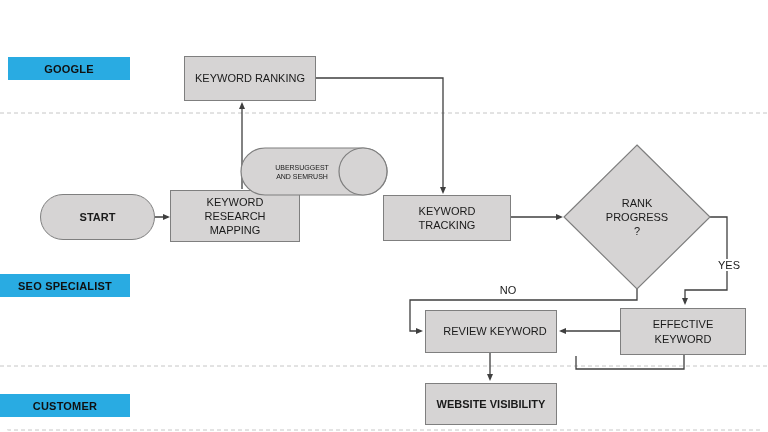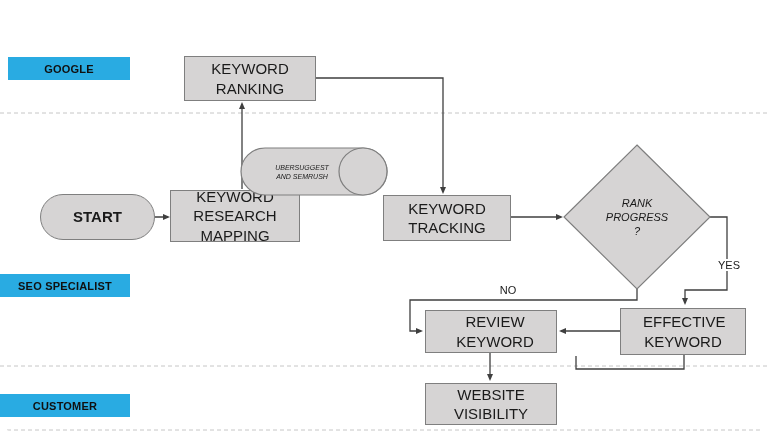--- a/index.html
+++ b/index.html
@@ -5,27 +5,27 @@
   html,body{margin:0;padding:0;background:#fff;}
   .stage{
     position:relative;width:768px;height:432px;background:#ffffff;
     font-family:"Liberation Sans",sans-serif;overflow:hidden;border-radius:14px;
   }
   svg.layer{position:absolute;left:0;top:0;z-index:1;}
   svg.layer-top{position:absolute;left:0;top:0;z-index:3;pointer-events:none;}
   .node{
     position:absolute;background:#D6D4D4;border:1px solid #7F7F7F;
     display:flex;align-items:center;justify-content:center;text-align:center;
-    font-size:15px;line-height:1.3;color:#1A1A1A;z-index:2;box-sizing:border-box;
+    font-size:11px;line-height:1.3;color:#1A1A1A;z-index:2;box-sizing:border-box;
   }
   .node span{display:inline-block;}
   .node.terminator{border-radius:23px;font-weight:bold;}
   .free-label{
     position:absolute;z-index:2;display:flex;align-items:center;justify-content:center;
-    text-align:center;color:#1A1A1A;font-style:italic;
+    text-align:center;color:#1A1A1A;
   }
   .diamond-text{font-size:11px;line-height:1.3;}
   .cyl-text{font-size:7px;line-height:1.35;z-index:4;}
   .lane-label{
     position:absolute;background:#29ABE2;color:#101010;font-weight:bold;font-size:11px;
     display:flex;align-items:center;justify-content:center;z-index:2;letter-spacing:.2px;
   }
   .edge-label{
     position:absolute;font-size:11px;color:#1A1A1A;z-index:2;
     transform:translate(-50%,-50%);
@@ -83,21 +83,21 @@
 
   <div class="node" style="left:383px;top:195px;width:128px;height:46px;">
     <span style="width:78px;">KEYWORD TRACKING</span>
   </div>
 
   <div class="node" style="left:425px;top:310px;width:132px;height:43px;padding-left:8px;">
     <span style="width:126px;">REVIEW KEYWORD</span>
   </div>
 
   <div class="node" style="left:425px;top:383px;width:132px;height:42px;">
-    <span style="width:126px;">WEBSITE VISIBILITY</span>
+    <span style="width:126px;font-weight:bold;">WEBSITE VISIBILITY</span>
   </div>
 
   <div class="free-label diamond-text" style="left:595px;top:188px;width:84px;height:58px;">
     <span style="width:68px;">RANK PROGRESS ?</span>
   </div>
 
   <svg class="layer-top" width="768" height="432" viewBox="0 0 768 432">
     <path d="M265,148 H363 A24,23.5 0 0 1 363,195 H265 A24,23.5 0 0 1 265,148 Z" fill="#D6D4D4" stroke="#7F7F7F" stroke-width="1.2"></path>
     <ellipse cx="363" cy="171.5" rx="24" ry="23.5" fill="#D6D4D4" stroke="#7F7F7F" stroke-width="1.2"></ellipse>
   </svg>

